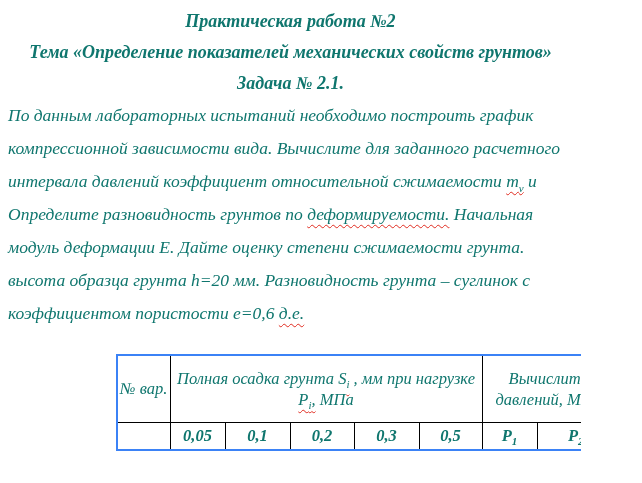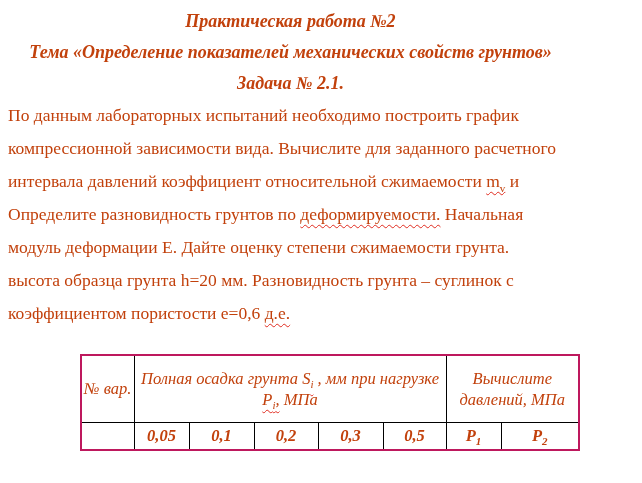--- a/index.html
+++ b/index.html
@@ -2,59 +2,60 @@
 <html><head>
 <meta charset="utf-8">
 <style>
   * { margin: 0; padding: 0; box-sizing: border-box; }
   html, body { background: #ffffff; }
   .page {
     position: relative;
     width: 581px;
     height: 483px;
     background: #ffffff;
-    color: #c2410c;
+    color: #0f766e;
     font-family: "Liberation Serif", "DejaVu Serif", serif;
     overflow: hidden;
   }
   .titles { margin-top: 6px; text-align: center; }
   .title-line {
     font-size: 18px;
     font-weight: bold;
     font-style: italic;
     line-height: 31px;
     white-space: nowrap;
   }
   .task-underline {
     text-decoration-thickness: 2px;
     text-underline-offset: 4px;
     text-decoration-skip-ink: none;
   }
   .body-text { margin-top: 0; padding-left: 8px; padding-right: 6px; }
   .body-line {
     font-size: 17.5px;
+    font-style: italic;
     line-height: 33px;
     white-space: nowrap;
   }
   .misspelled {
     text-decoration: underline;
     text-decoration-style: wavy;
     text-decoration-color: #e02b20;
     text-decoration-thickness: 1px;
     text-underline-offset: 4px;
     text-decoration-skip-ink: none;
   }
   sub { font-size: 11px; line-height: 0; }
   table.variants {
-    margin-left: 80px;
+    margin-left: 116px;
     margin-top: 24px;
     border-collapse: collapse;
     table-layout: fixed;
     width: 498px;
-    border: 2px solid #be185d;
+    border: 2px solid #3b82f6;
   }
   table.variants td {
     border: 1px solid #000000;
     text-align: center;
     vertical-align: middle;
     font-style: italic;
     font-size: 16.5px;
     line-height: 21px;
     padding: 1px 2px;
   }

